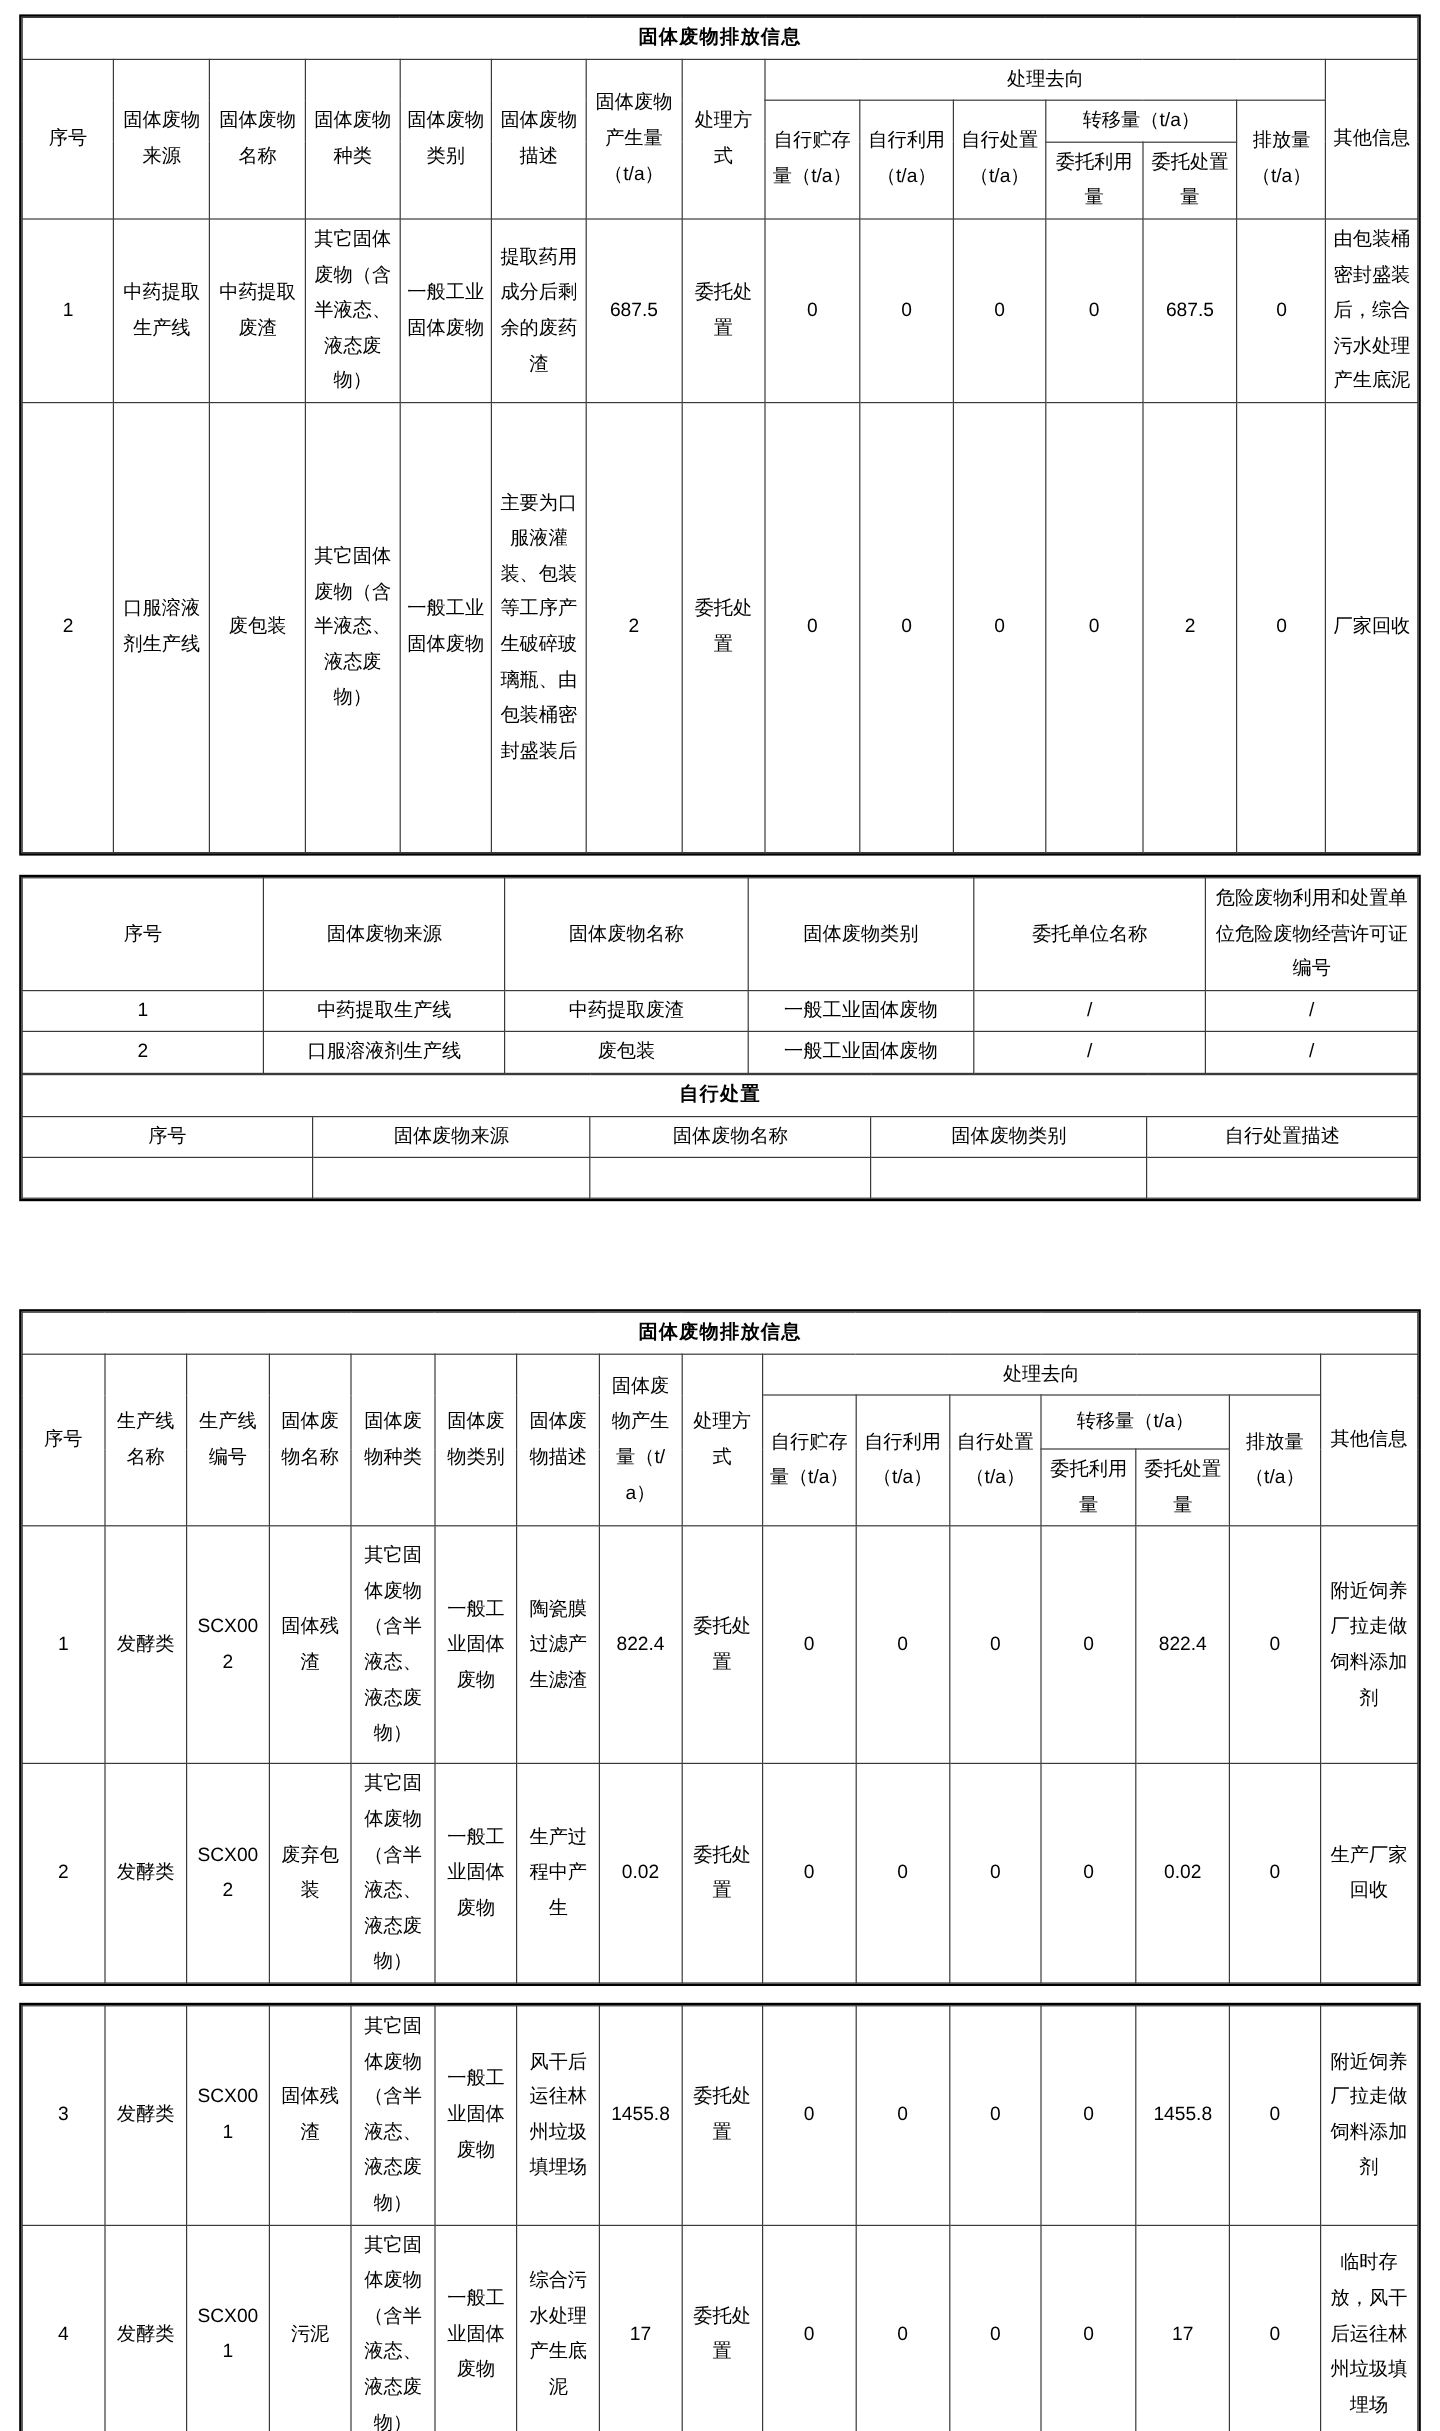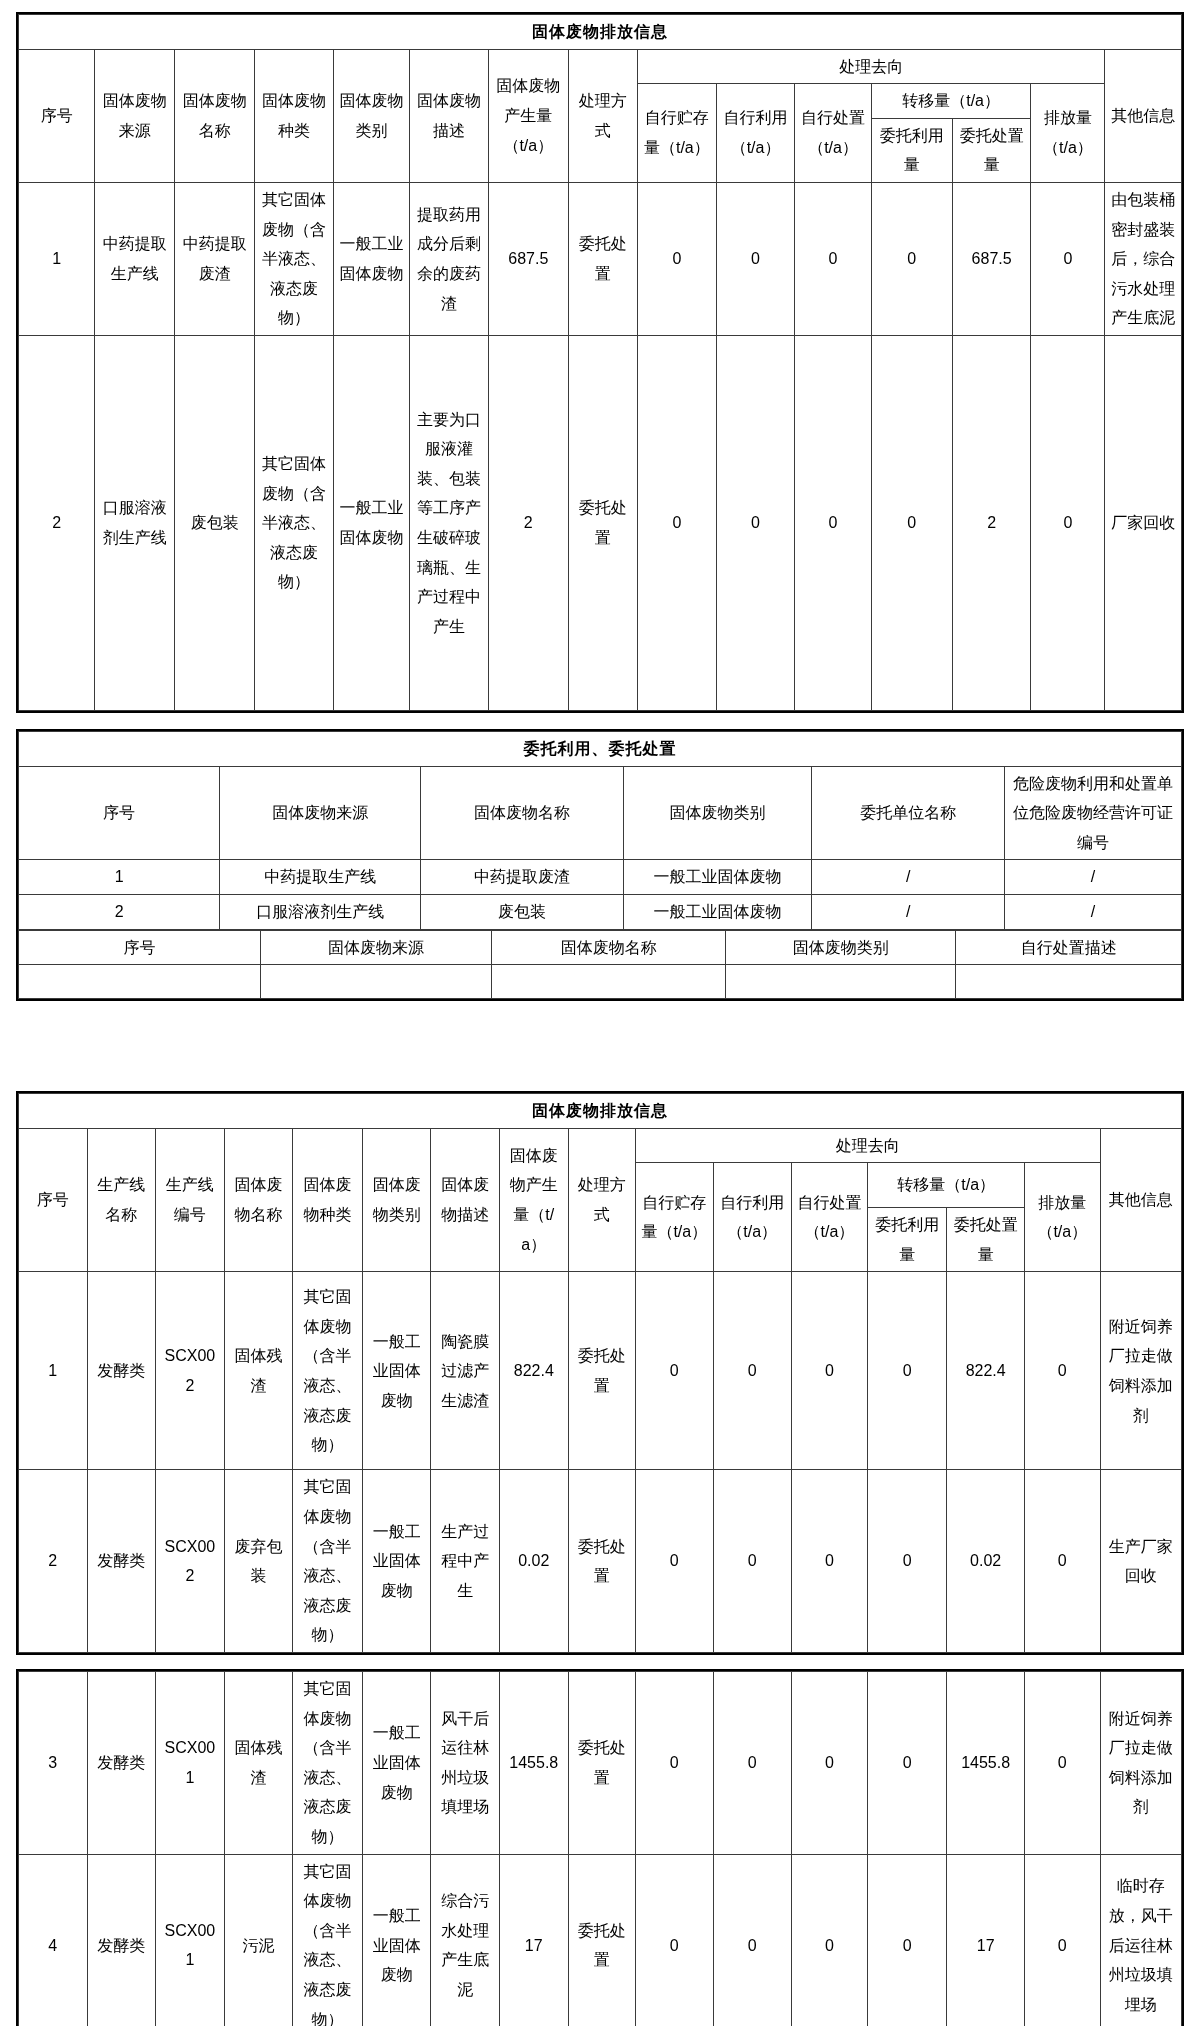--- a/index.html
+++ b/index.html
@@ -84,21 +84,21 @@
         <td>687.5</td>
         <td>0</td>
         <td>由包装桶密封盛装后，综合污水处理产生底泥</td>
       </tr>
       <tr style="height:375px">
         <td>2</td>
         <td>口服溶液剂生产线</td>
         <td>废包装</td>
         <td>其它固体废物（含半液态、液态废物）</td>
         <td>一般工业固体废物</td>
-        <td>主要为口服液灌装、包装等工序产生破碎玻璃瓶、生产过程中产生</td>
+        <td>主要为口服液灌装、包装等工序产生破碎玻璃瓶、由包装桶密封盛装后</td>
         <td>2</td>
         <td>委托处置</td>
         <td>0</td>
         <td>0</td>
         <td>0</td>
         <td>0</td>
         <td>2</td>
         <td>0</td>
         <td>厂家回收</td>
       </tr>
@@ -110,23 +110,20 @@
     <table>
       <colgroup>
         <col style="width:17.3%">
           <col style="width:17.3%">
           <col style="width:17.4%">
         <col style="width:16.2%">
           <col style="width:16.6%">
           <col style="width:15.2%">
       </colgroup>
       <tbody>
-          <tr class="title-row">
-        <td colspan="6" class="title-cell">委托利用、委托处置</td>
-      </tr>
       <tr style="height:52px">
         <th>序号</th>
         <th>固体废物来源</th>
         <th>固体废物名称</th>
         <th>固体废物类别</th>
         <th>委托单位名称</th>
         <th>危险废物利用和处置单位危险废物经营许可证编号</th>
       </tr>
       <tr style="height:23px">
         <td>1</td>
@@ -148,20 +145,23 @@
       </table>
     <table>
       <colgroup>
         <col style="width:20.8%">
           <col style="width:19.9%">
           <col style="width:20.1%">
         <col style="width:19.8%">
           <col style="width:19.4%">
       </colgroup>
       <tbody>
+          <tr class="title-row">
+        <td colspan="5" class="title-cell">自行处置</td>
+      </tr>
       <tr style="height:30px">
         <th>序号</th>
         <th>固体废物来源</th>
         <th>固体废物名称</th>
         <th>固体废物类别</th>
         <th>自行处置描述</th>
       </tr>
       <tr style="height:34px">
         <td></td>
         <td></td>

